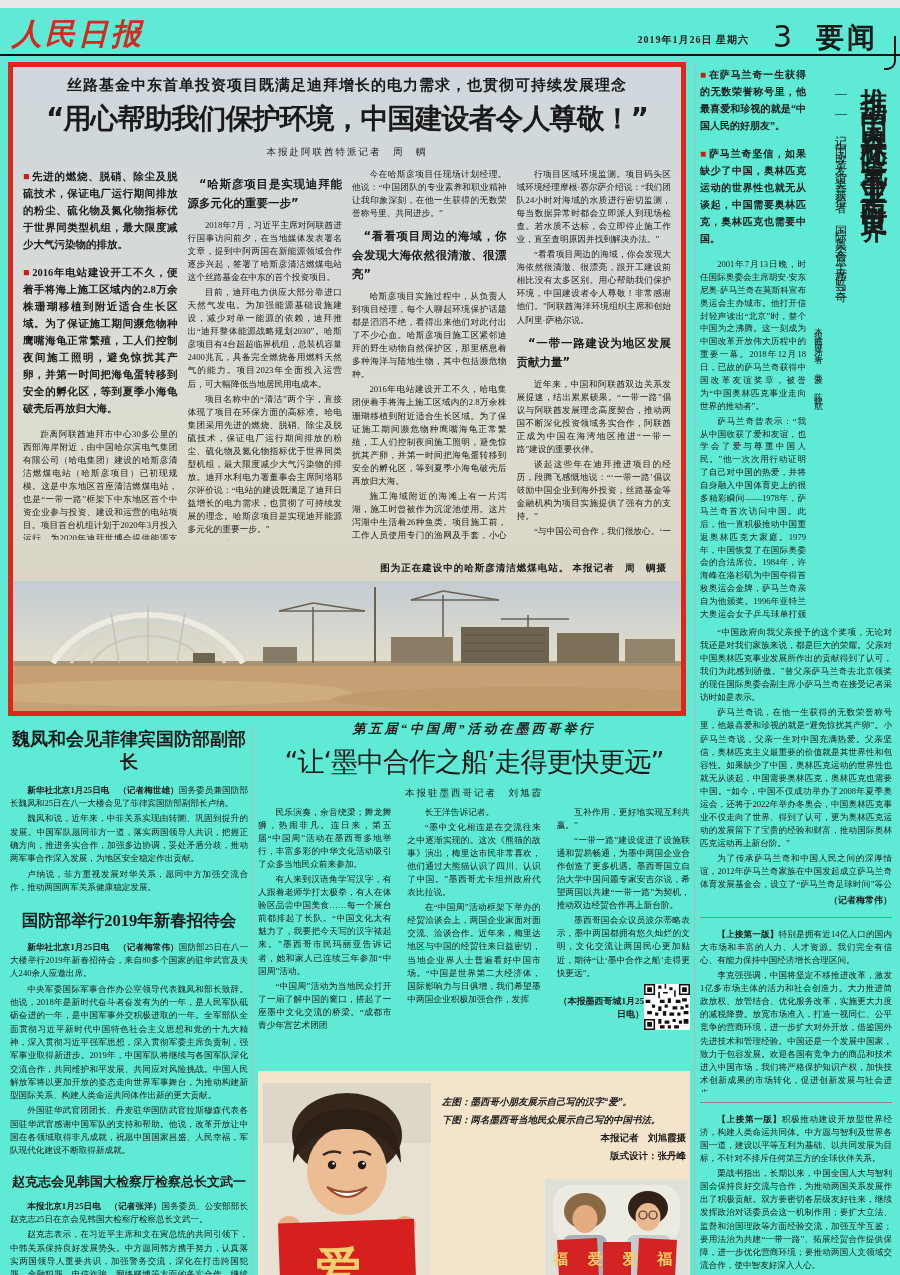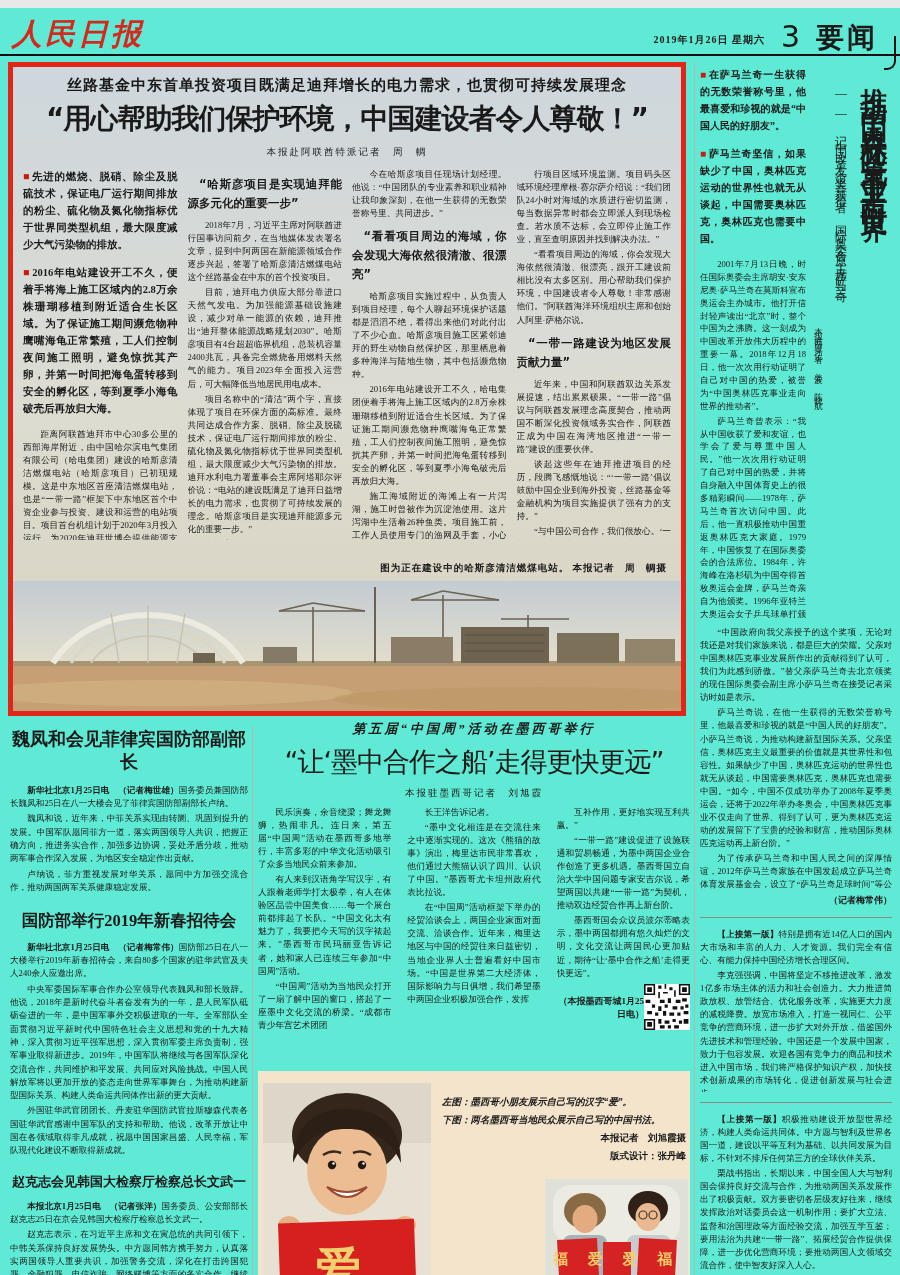--- a/index.html
+++ b/index.html
@@ -4,21 +4,21 @@
 <style>
   * { box-sizing: border-box; margin: 0; padding: 0; }
   body { background:#e8e8e8; }
   #page { position:relative; width:900px; height:1275px; margin:8px auto; background:#5eead4;
           font-family:"Liberation Serif", serif; color:#1a1a1a; overflow:hidden; }
 
   
   #masthead { position:absolute; left:0; top:2px; width:100%; height:46px; border-bottom:2px solid #111; }
   #logo { position:absolute; left:12px; top:4px; font-size:30px; color:#d5281e; font-weight:bold;
           font-style:italic; letter-spacing:3px; font-family:"DejaVu Serif", serif; }
-  #mh-right { position:absolute; right:22px; bottom:2px; display:flex; align-items:flex-end; gap:16px; }
+  #mh-right { position:absolute; right:22px; bottom:2px; display:flex; align-items:flex-end; gap:24px; }
   #mh-date { font-size:10px; font-weight:bold; padding-bottom:5px; letter-spacing:1px; }
   #mh-pageno { font-size:30px; line-height:1; font-family:"DejaVu Sans", sans-serif; }
   #mh-section { font-size:28px; line-height:1; font-weight:bold; letter-spacing:3px; font-family:"DejaVu Sans", sans-serif; }
   #mh-bracket { position:absolute; right:4px; top:26px; width:12px; height:34px;
                 border-right:2px solid #111; border-bottom:2px solid #111; border-bottom-right-radius:9px; }
 
   
   .vrule { position:absolute; width:1px; background:#b5b5b5; }
 
   
@@ -109,21 +109,21 @@
     <div id="main-cols">
       <div class="mcol">
           <p class="bbul"><span class="sq">■</span>先进的燃烧、脱硝、除尘及脱硫技术，保证电厂运行期间排放的粉尘、硫化物及氮化物指标优于世界同类型机组，最大限度减少大气污染物的排放。</p>
           <p class="bbul"><span class="sq">■</span>2016年电站建设开工不久，便着手将海上施工区域内的2.8万余株珊瑚移植到附近适合生长区域。为了保证施工期间濒危物种鹰嘴海龟正常繁殖，工人们控制夜间施工照明，避免惊扰其产卵，并第一时间把海龟蛋转移到安全的孵化区，等到夏季小海龟破壳后再放归大海。</p>
           <p class="bp">距离阿联酋迪拜市中心30多公里的西部海岸附近，由中国哈尔滨电气集团有限公司（哈电集团）建设的哈斯彦清洁燃煤电站（哈斯彦项目）已初现规模。这是中东地区首座清洁燃煤电站，也是“一带一路”框架下中东地区首个中资企业参与投资、建设和运营的电站项目。项目首台机组计划于2020年3月投入运行，为2020年迪拜世博会提供能源支持。</p>
         </div>
       <div class="mcol">
           <h3 class="bsub">“哈斯彦项目是实现迪拜能源多元化的重要一步”</h3>
           <p class="bp">2018年7月，习近平主席对阿联酋进行国事访问前夕，在当地媒体发表署名文章，提到中阿两国在新能源领域合作逐步兴起，签署了哈斯彦清洁燃煤电站这个丝路基金在中东的首个投资项目。</p>
           <p class="bp">目前，迪拜电力供应大部分靠进口天然气发电。为加强能源基础设施建设，减少对单一能源的依赖，迪拜推出“迪拜整体能源战略规划2030”。哈斯彦项目有4台超超临界机组，总装机容量2400兆瓦，具备完全燃烧备用燃料天然气的能力。项目2023年全面投入运营后，可大幅降低当地居民用电成本。</p>
-          <p class="bp">项目名称中的“清洁”两个字，直接体现了项目在环保方面的高标准。最终共同达成合作方案、脱硝、除尘及脱硫技术，保证电厂运行期间排放的粉尘、硫化物及氮化物指标优于世界同类型机组，最大限度减少大气污染物的排放。迪拜水利电力署董事会主席阿塔耶尔评价说：“电站的建设既满足了迪拜日益增长的电力需求，也贯彻了可持续发展的理念。哈斯彦项目是实现迪拜能源多元化的重要一步。”</p>
+          <p class="bp">项目名称中的“清洁”两个字，直接体现了项目在环保方面的高标准。哈电集团采用先进的燃烧、脱硝、除尘及脱硫技术，保证电厂运行期间排放的粉尘、硫化物及氮化物指标优于世界同类型机组，最大限度减少大气污染物的排放。迪拜水利电力署董事会主席阿塔耶尔评价说：“电站的建设既满足了迪拜日益增长的电力需求，也贯彻了可持续发展的理念。哈斯彦项目是实现迪拜能源多元化的重要一步。”</p>
           <p class="bp">哈斯彦项目经理段腾飞对本报记者介绍说，该项目建设标准与国际标准接轨，在现场工作的技术人员来自20个国家和地区。</p>
         </div>
       <div class="mcol">
           <p class="bp">今在哈斯彦项目任现场计划经理。他说：“中国团队的专业素养和职业精神让我印象深刻，在他一生获得的无数荣誉称号里、共同进步。”</p>
           <h3 class="bsub">“看看项目周边的海域，你会发现大海依然很清澈、很漂亮”</h3>
           <p class="bp">哈斯彦项目实施过程中，从负责人到项目经理，每个人聊起环境保护话题都是滔滔不绝，看得出来他们对此付出了不少心血。哈斯彦项目施工区紧邻迪拜的野生动物自然保护区，那里栖息着多种海洋与陆地生物，其中包括濒危物种。</p>
           <p class="bp">2016年电站建设开工不久，哈电集团便着手将海上施工区域内的2.8万余株珊瑚移植到附近适合生长区域。为了保证施工期间濒危物种鹰嘴海龟正常繁殖，工人们控制夜间施工照明，避免惊扰其产卵，并第一时间把海龟蛋转移到安全的孵化区，等到夏季小海龟破壳后再放归大海。</p>
           <p class="bp">施工海域附近的海滩上有一片泻湖，施工时曾被作为沉淀池使用。这片泻湖中生活着26种鱼类。项目施工前，工作人员使用专门的渔网及手套，小心翼翼地将2000多条鱼全部安全转移至大海。就连海滩上一层薄薄的沙土也被保护起来，避免施工对地表颗粒的生长造成影响。此外，施工海域范围设置了10余公里的“防淤帘”，既阻止了工区内搅动的泥沙与污染物向外扩散，也避免了域外各种海洋生物误入其中，将海域可能的环境风险降至最低。</p>
         </div>
       <div class="mcol">
@@ -293,33 +293,33 @@
         <span id="photo2-chars">福 爱 爱 福</span>
       </div>
     </div>
   </section>
 
   <section id="right-col">
     <div id="rc-top">
       <div id="rc-lead">
           <p class="bbul"><span class="sq">■</span>在萨马兰奇一生获得的无数荣誉称号里，他最喜爱和珍视的就是“中国人民的好朋友”。</p>
           <p class="bbul"><span class="sq">■</span>萨马兰奇坚信，如果缺少了中国，奥林匹克运动的世界性也就无从谈起，中国需要奥林匹克，奥林匹克也需要中国。</p>
-          <p class="bp">2001年7月13日晚，时任国际奥委会主席胡安·安东尼奥·萨马兰奇在莫斯科宣布奥运会主办城市。他打开信封轻声读出“北京”时，整个中国为之沸腾。这一刻成为中国改革开放伟大历程中的重要一幕。2018年12月18日，他一次次用行动证明了自己对中国的热爱，被誉为“中国奥林匹克事业走向世界的推动者”。</p>
+          <p class="bp">2001年7月13日晚，时任国际奥委会主席胡安·安东尼奥·萨马兰奇在莫斯科宣布奥运会主办城市。他打开信封轻声读出“北京”时，整个中国为之沸腾。这一刻成为中国改革开放伟大历程中的重要一幕。2018年12月18日，已故的萨马兰奇获得中国改革友谊奖章，被誉为“中国奥林匹克事业走向世界的推动者”。</p>
           <p class="bp">萨马兰奇曾表示：“我从中国收获了爱和友谊，也学会了爱与尊重中国人民。”他一次次用行动证明了自己对中国的热爱，并将自身融入中国体育史上的很多精彩瞬间——1978年，萨马兰奇首次访问中国。此后，他一直积极推动中国重返奥林匹克大家庭。1979年，中国恢复了在国际奥委会的合法席位。1984年，许海峰在洛杉矶为中国夺得首枚奥运会金牌，萨马兰奇亲自为他颁奖。1996年亚特兰大奥运会女子乒乓球单打颁奖典礼上，萨马兰奇轻轻抬了抬获得冠军的中国运动员邓亚萍的脸颊。这个充满温情的画面通过电视转播被无数中国人铭记……</p>
         </div>
       <div id="rc-vertical">
         <div id="vt-byline" class="vt">本报驻西班牙记者　姜波　陈晓航</div>
         <div id="vt-sub" class="vt">——记中国改革友谊奖章获得者、国际奥委会原主席萨马兰奇</div>
         <div id="vt-title" class="vt">推动中国奥林匹克事业走向世界</div>
       </div>
     </div>
 
     <div id="rc-body">
         <p class="bp">“中国政府向我父亲授予的这个奖项，无论对我还是对我们家族来说，都是巨大的荣耀。父亲对中国奥林匹克事业发展所作出的贡献得到了认可，我们为此感到骄傲。”替父亲萨马兰奇去北京领奖的现任国际奥委会副主席小萨马兰奇在接受记者采访时如是表示。</p>
-        <p class="bp">萨马兰奇说，在他一生获得的无数荣誉称号里，他最喜爱和珍视的就是“中国人民的好朋友”。小萨马兰奇说，为推动构建新型国际关系。父亲坚信，奥林匹克主义最重要的价值就是其世界性和包容性。如果缺少了中国，奥林匹克运动的世界性也就无从谈起，中国需要奥林匹克，奥林匹克也需要中国。“如今，中国不仅成功举办了2008年夏季奥运会，还将于2022年举办冬奥会，中国奥林匹克事业不仅走向了世界、得到了认可，更为奥林匹克运动的发展留下了宝贵的经验和财富，推动国际奥林匹克运动再上新台阶。”</p>
+        <p class="bp">萨马兰奇说，在他一生获得的无数荣誉称号里，他最喜爱和珍视的就是“避免惊扰其产卵”。小萨马兰奇说，父亲一生对中国充满热爱。父亲坚信，奥林匹克主义最重要的价值就是其世界性和包容性。如果缺少了中国，奥林匹克运动的世界性也就无从谈起，中国需要奥林匹克，奥林匹克也需要中国。“如今，中国不仅成功举办了2008年夏季奥运会，还将于2022年举办冬奥会，中国奥林匹克事业不仅走向了世界、得到了认可，更为奥林匹克运动的发展留下了宝贵的经验和财富，推动国际奥林匹克运动再上新台阶。”</p>
         <p class="bp">为了传承萨马兰奇和中国人民之间的深厚情谊，2012年萨马兰奇家族在中国发起成立萨马兰奇体育发展基金会，设立了“萨马兰奇足球时间”等公益体育项目，致力于推动中国体育事业发展，推广普及足球运动和全民健身理念。</p>
       </div>
     <p id="rc-date">（记者梅常伟）</p>
 
     <hr class="rc-div">
     <div id="cont1" class="cont-block">
         <p class="bp"><b>【上接第一版】</b>特别是拥有近14亿人口的国内大市场和丰富的人力、人才资源。我们完全有信心、有能力保持中国经济增长合理区间。</p>
         <p class="bp">李克强强调，中国将坚定不移推进改革，激发1亿多市场主体的活力和社会创造力。大力推进简政放权、放管结合、优化服务改革，实施更大力度的减税降费。放宽市场准入，打造一视同仁、公平竞争的营商环境，进一步扩大对外开放，借鉴国外先进技术和管理经验。中国还是一个发展中国家，致力于包容发展。欢迎各国有竞争力的商品和技术进入中国市场，我们将严格保护知识产权，加快技术创新成果的市场转化，促进创新发展与社会进步。</p>
       </div>
     <hr class="rc-div">

